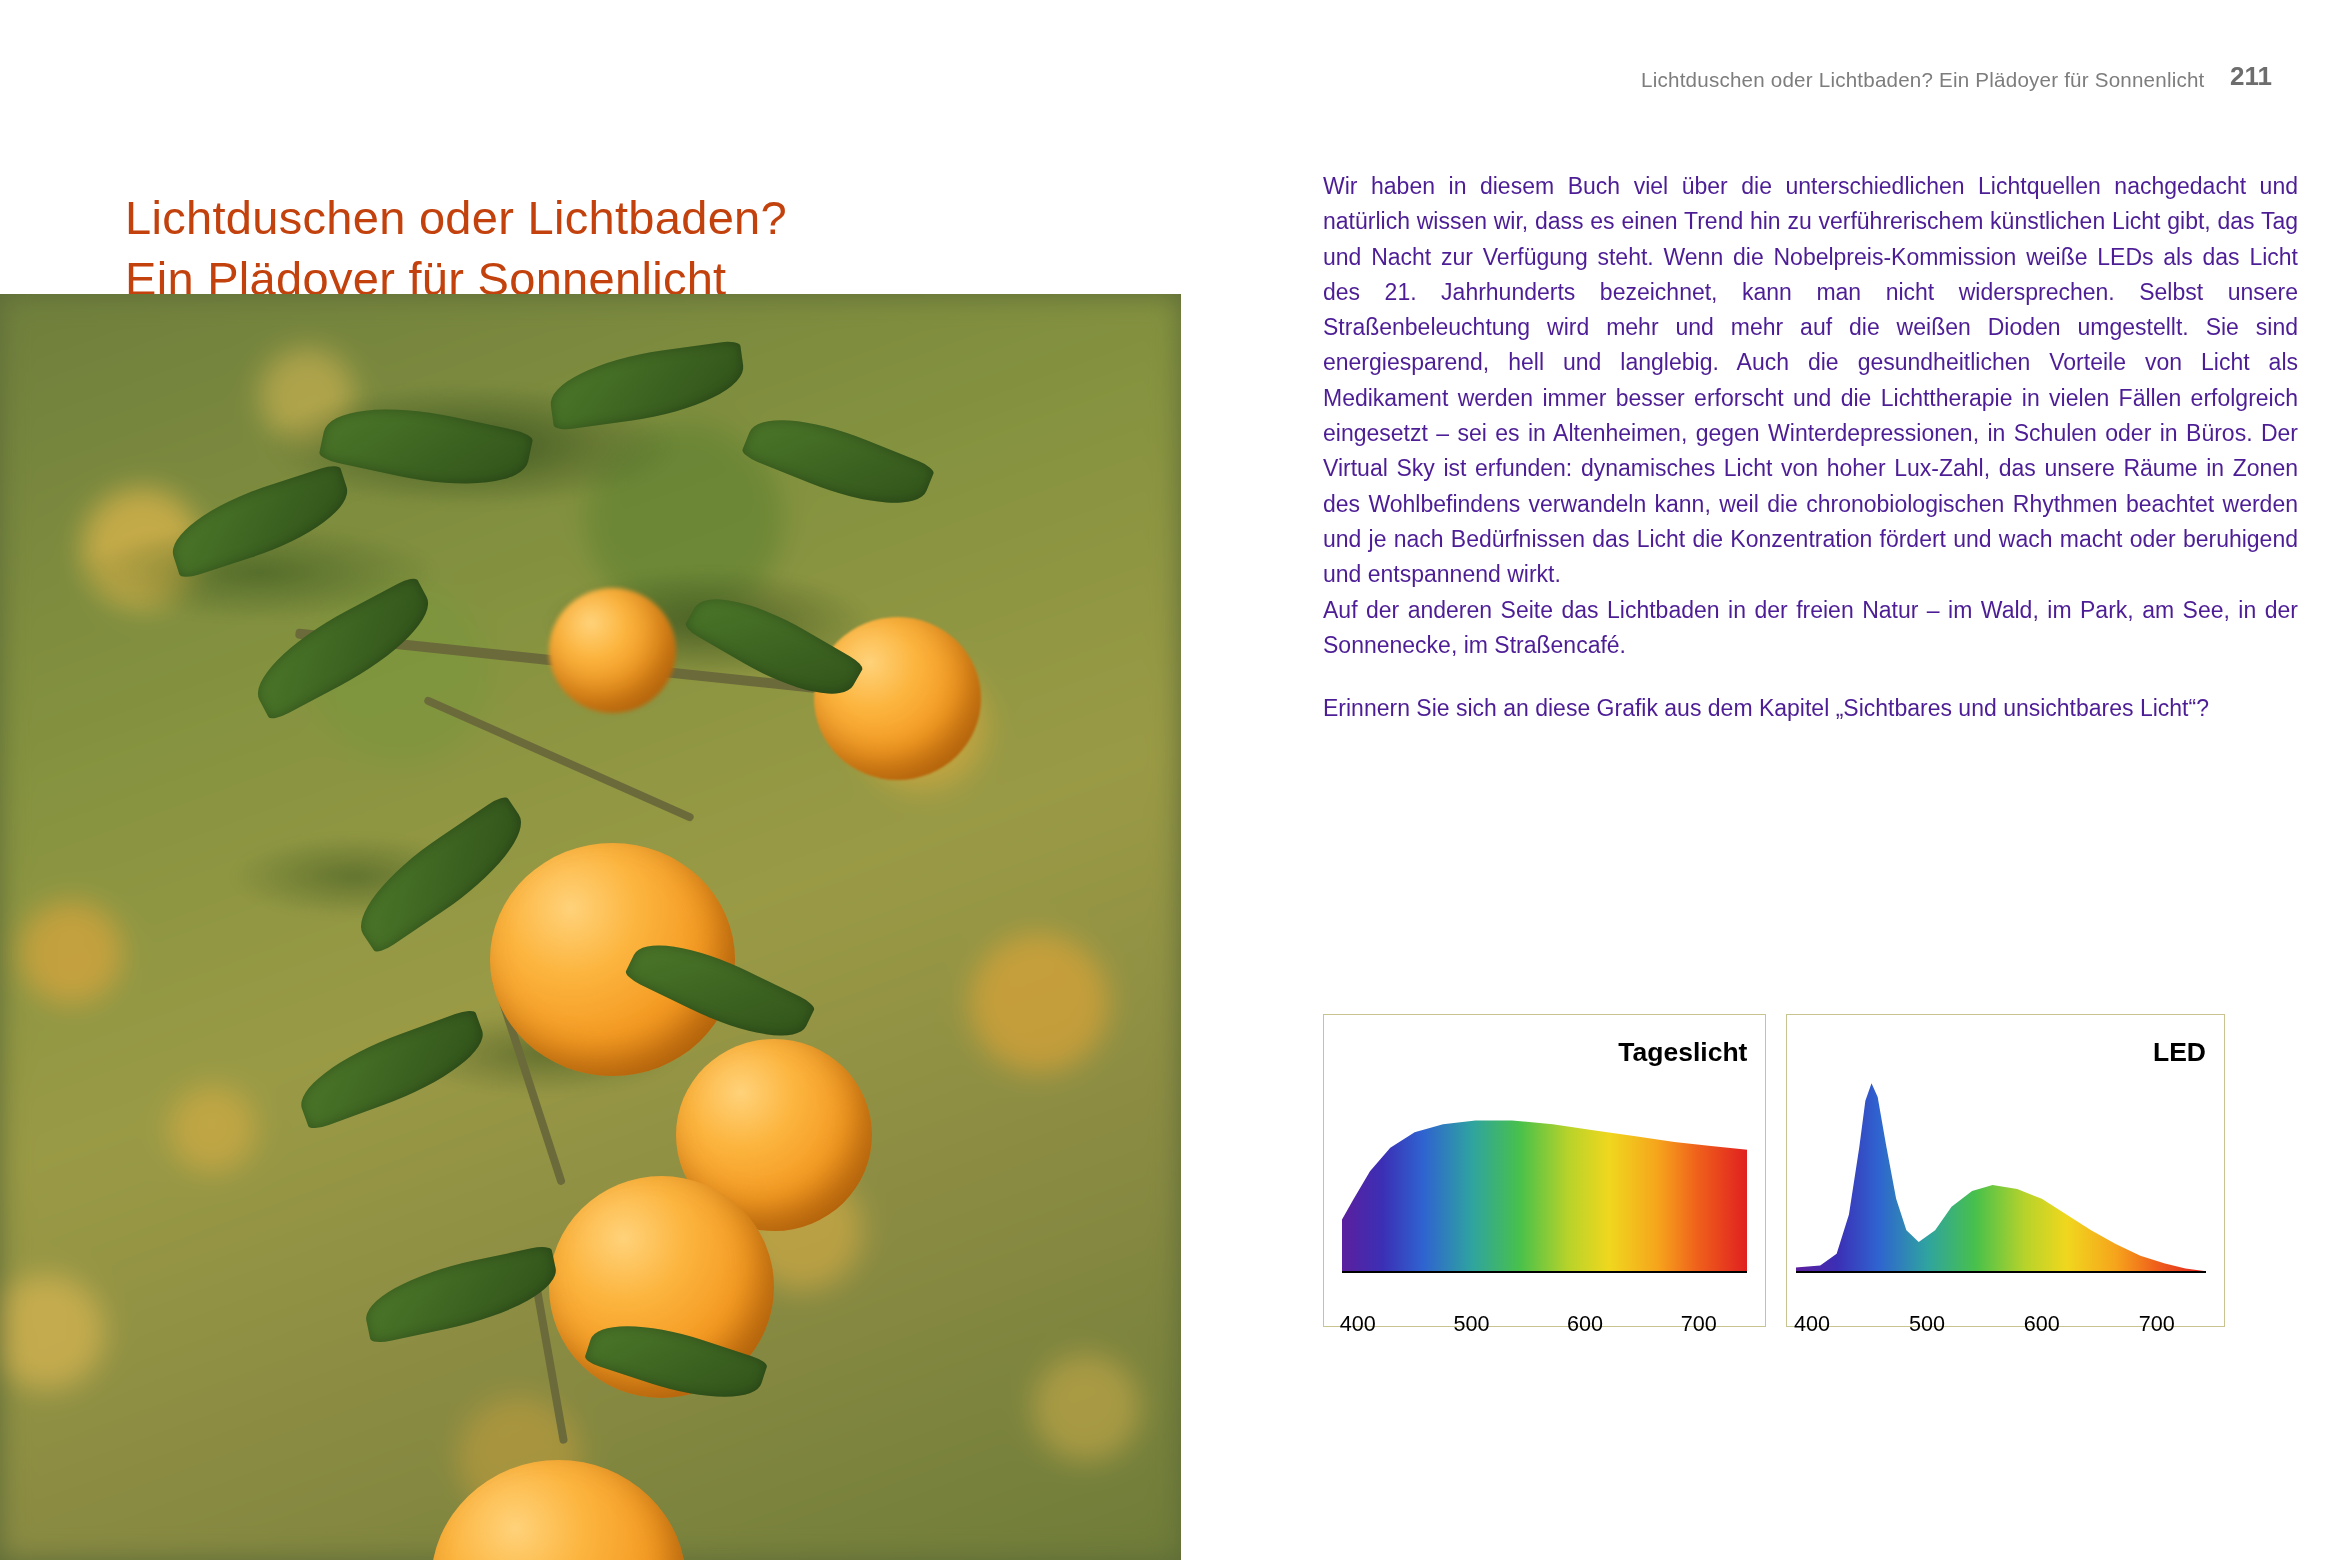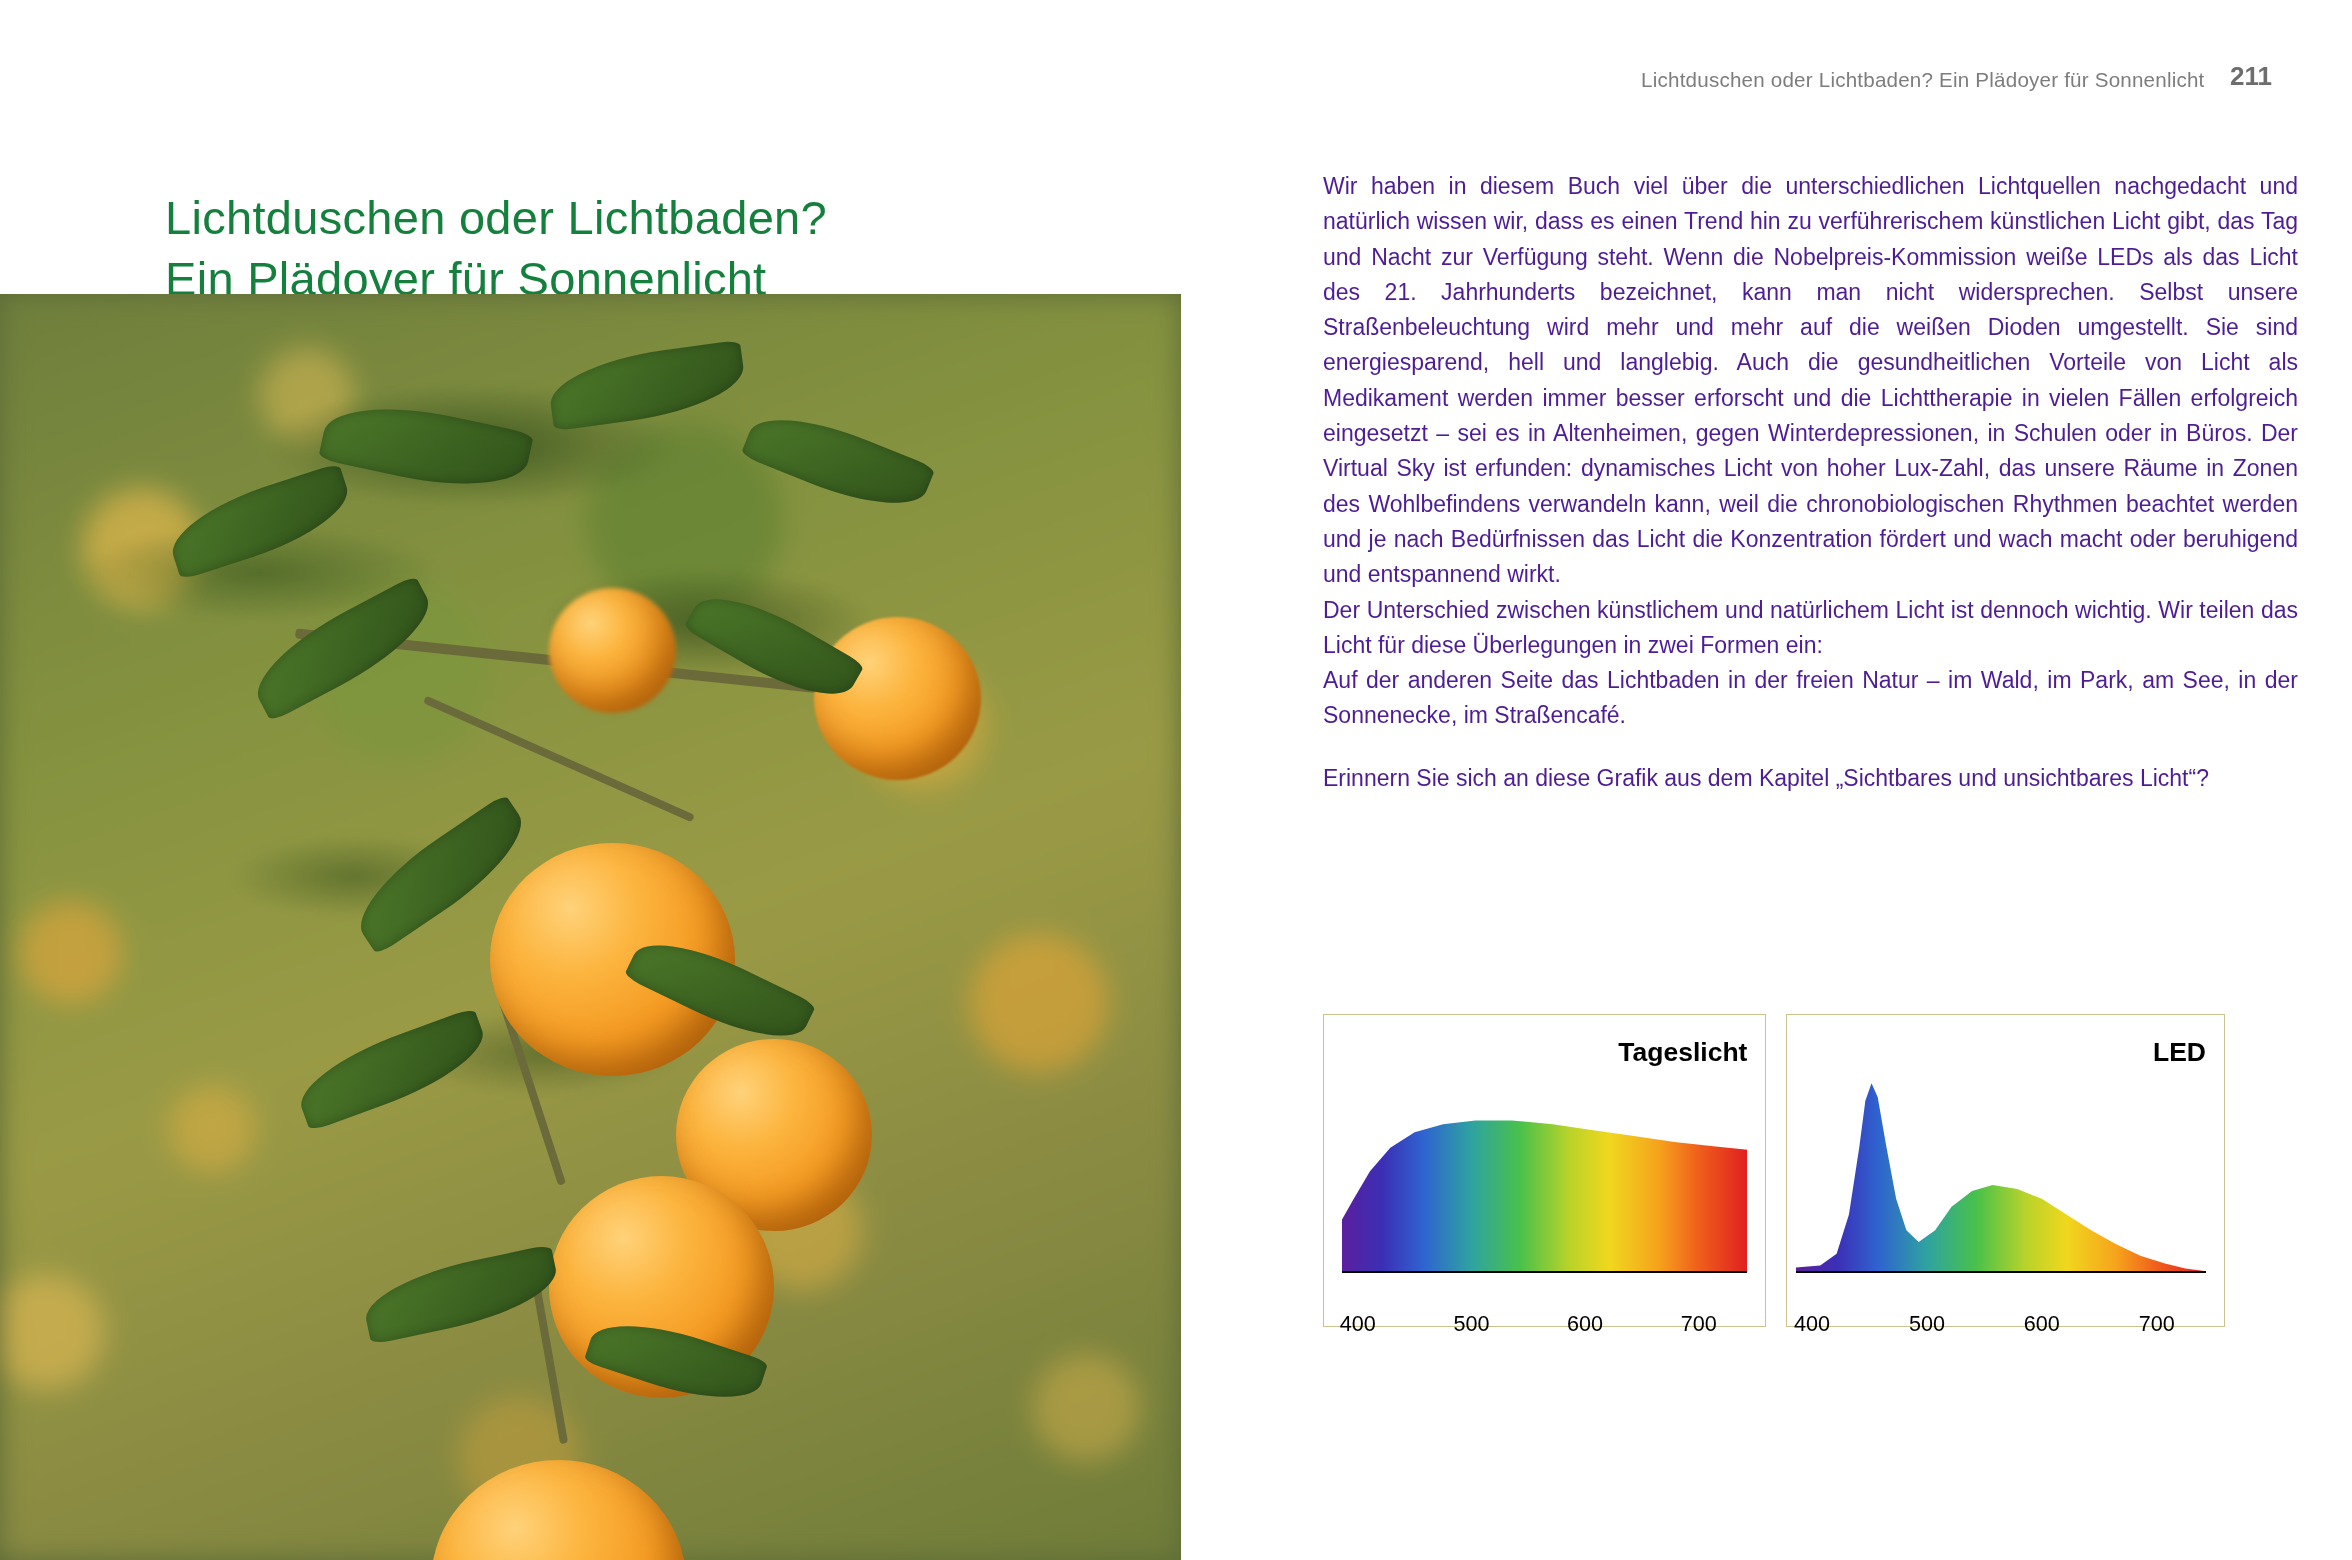--- a/index.html
+++ b/index.html
@@ -37,24 +37,23 @@
   }
 
   
   .chapter-title {
     position: absolute;
     left: 125px;
     top: 157px;
     width: 1059px;
     font-size: 47px;
     line-height: 1.28;
-    color: #15803d;
+    color: #c2410c;
     font-weight: 300;
     letter-spacing: 0.3px;
-    margin-left: 40px;
   }
   .chapter-title .line { display: block; white-space: nowrap; }
 
   
   .photo {
     position: absolute;
     left: 0;
     top: 294px;
     width: 1181px;
     height: 1266px;
@@ -243,21 +242,20 @@
   <div class="leaf" style="left:686px; top:323px; width:176px; height:59px; transform:rotate(30deg);"></div>
   <div class="leaf" style="left:343px; top:549px; width:196px; height:63px; transform:rotate(-34deg);"></div>
   <div class="leaf" style="left:294px; top:745px; width:196px; height:61px; transform:rotate(-20deg);"></div>
   <div class="leaf" style="left:627px; top:667px; width:186px; height:59px; transform:rotate(26deg);"></div>
   <div class="leaf" style="left:363px; top:970px; width:196px; height:61px; transform:rotate(-12deg);"></div>
   <div class="leaf" style="left:588px; top:1039px; width:176px; height:57px; transform:rotate(18deg);"></div>
 </figure>
 
 <div class="body-col">
   <p>Wir haben in diesem Buch viel über die unterschiedlichen Lichtquellen nachgedacht und natürlich wissen wir, dass es einen Trend hin zu verführerischem künstlichen Licht gibt, das Tag und Nacht zur Verfügung steht. Wenn die Nobelpreis-Kommission weiße LEDs als das Licht des 21. Jahrhunderts bezeichnet, kann man nicht widersprechen. Selbst unsere Straßenbeleuchtung wird mehr und mehr auf die weißen Dioden umgestellt. Sie sind energiesparend, hell und langlebig. Auch die gesundheitlichen Vorteile von Licht als Medikament werden immer besser erforscht und die Lichttherapie in vielen Fällen erfolgreich eingesetzt – sei es in Altenheimen, gegen Winterdepressionen, in Schulen oder in Büros. Der Virtual Sky ist erfunden: dynamisches Licht von hoher Lux-Zahl, das unsere Räume in Zonen des Wohlbefindens verwandeln kann, weil die chronobiologischen Rhythmen beachtet werden und je nach Bedürfnissen das Licht die Konzentration fördert und wach macht oder beruhigend und entspannend wirkt.</p>
-  <p>Der Unterschied zwischen künstlichem und natürlichem Licht ist dennoch wichtig. Wir teilen das Licht für diese Überlegungen in zwei Formen ein:</p>
   <p>Auf der anderen Seite das Lichtbaden in der freien Natur – im Wald, im Park, am See, in der Sonnenecke, im Straßencafé.</p>
   <p class="gap">Erinnern Sie sich an diese Grafik aus dem Kapitel „Sichtbares und unsichtbares Licht“?</p>
 </div>
 
 <div class="figures">
 
   <div class="fig daylight">
     <div class="fig-title">Tageslicht</div>
     <div class="fig-plot">
       <div class="spectrum-band"></div>

